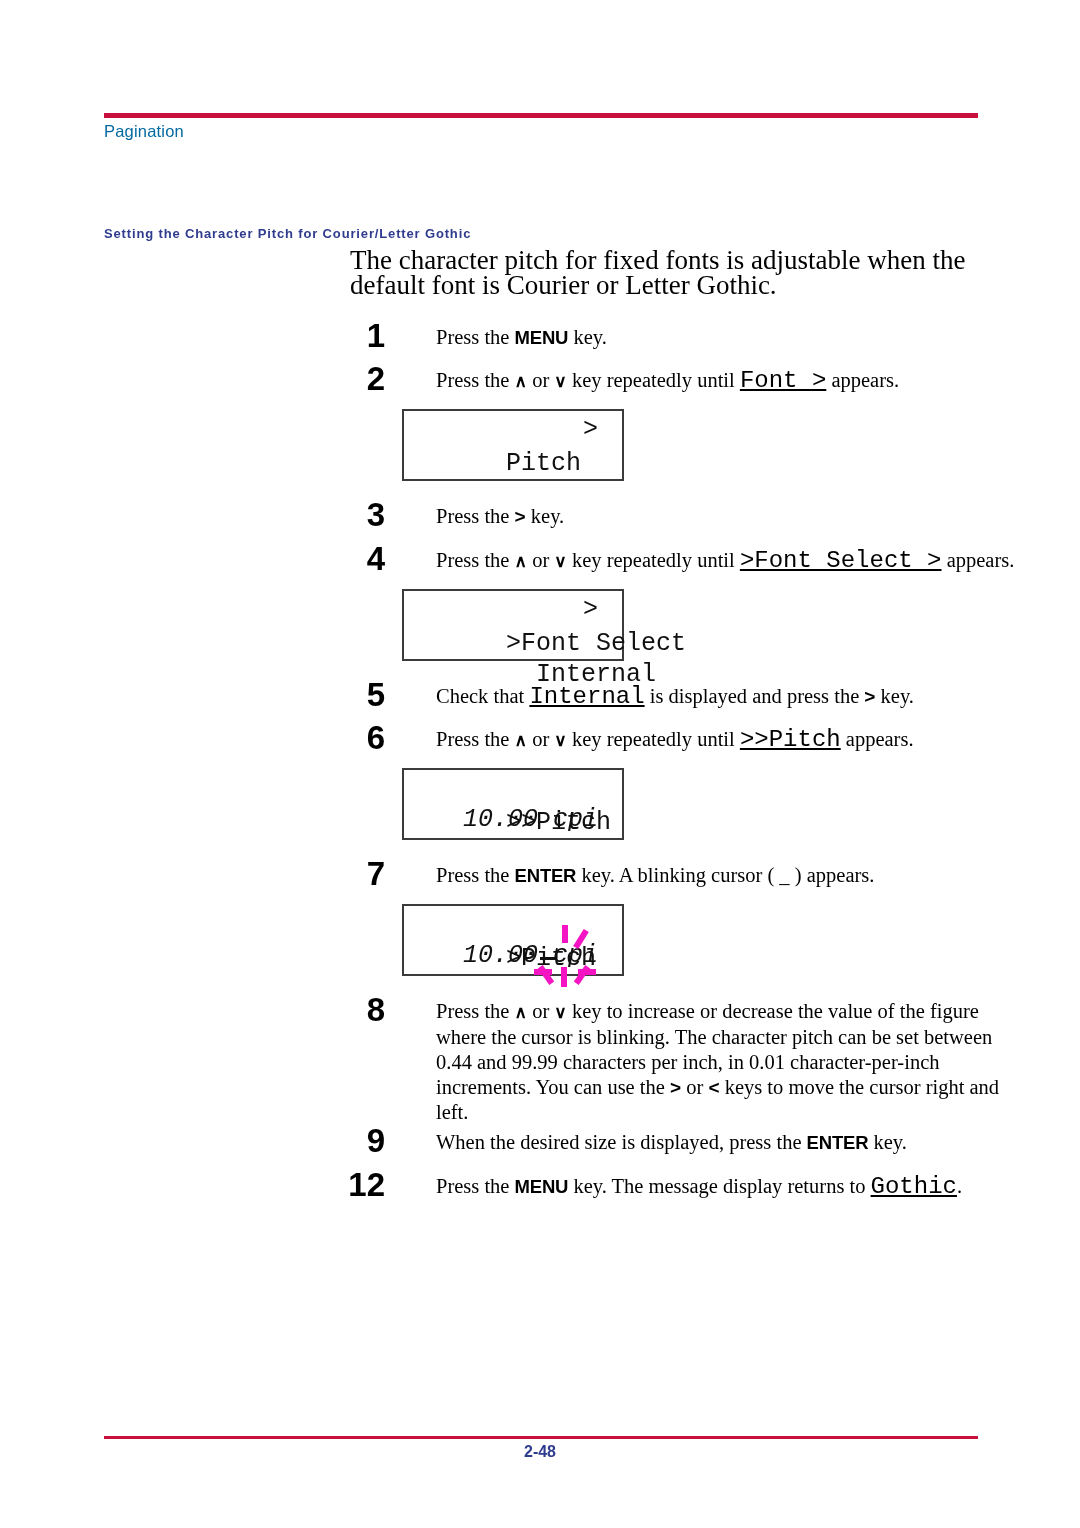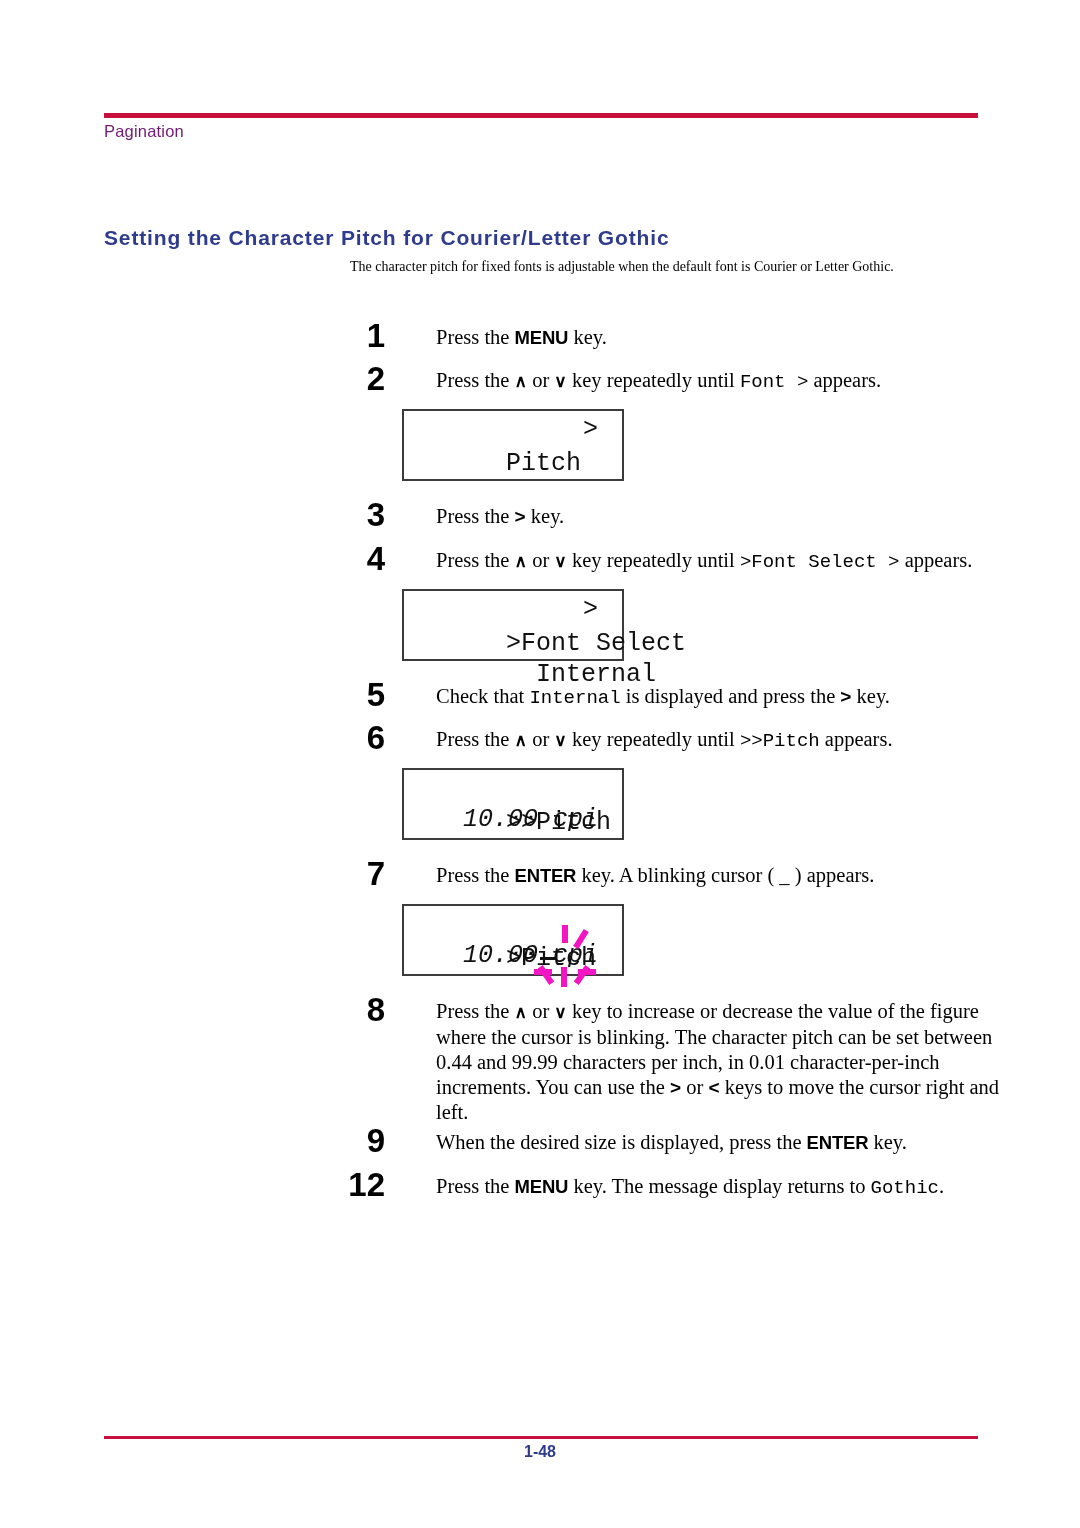--- a/index.html
+++ b/index.html
@@ -29,44 +29,44 @@
     width: 874px;
     height: 5px;
     background: #c8103c;
   }
   .header-label {
     position: absolute;
     left: 104px;
     top: 122px;
     font-family: "Liberation Sans", sans-serif;
     font-size: 16.5px;
-    color: #701a75;
+    color: #0369a1;
     letter-spacing: 0.2px;
   }
 
   
   .section-heading {
     position: absolute;
     left: 104px;
     top: 226px;
     font-family: "Liberation Sans", sans-serif;
     font-weight: bold;
-    font-size: 21px;
+    font-size: 13px;
     letter-spacing: 0.85px;
     color: #2f3c8e;
     white-space: nowrap;
   }
 
   
   .intro {
     position: absolute;
     left: 350px;
-    top: 254px;
+    top: 248px;
     width: 630px;
-    font-size: 14px;
+    font-size: 27px;
     line-height: 25px;
   }
 
   
   .step {
     position: absolute;
     left: 330px;
     width: 650px;
   }
   .step .num {
@@ -93,22 +93,23 @@
   .step .txt.wide { width: 585px; }
 
   b.key {
     font-family: "Liberation Sans", sans-serif;
     font-weight: bold;
     font-size: 18.5px;
     letter-spacing: -0.2px;
   }
   code.lcdtxt {
     font-family: "Liberation Mono", monospace;
-    font-size: 19px;
+    font-size: 24px;
     letter-spacing: 0px;
+    text-decoration: underline;
   }
   span.arrowkey {
     font-family: "Liberation Sans", sans-serif;
     font-size: 17px;
     font-weight: bold;
   }
   span.gtkey {
     font-family: "Liberation Sans", sans-serif;
     font-weight: bold;
     font-size: 19px;
@@ -298,15 +299,15 @@
     <div class="num">9</div>
     <div class="txt wide">When the desired size is displayed, press the <b class="key">ENTER</b> key.</div>
   </div>
 
   <div class="step" style="top:1174px;">
     <div class="num" style="left:-12px; width:67px;">12</div>
     <div class="txt wide">Press the <b class="key">MENU</b> key. The message display returns to <code class="lcdtxt">Gothic</code>.</div>
   </div>
 
   <div class="footer-rule"></div>
-  <div class="footer-page">1-48</div>
+  <div class="footer-page">2-48</div>
 
 </div>
 
 </body></html>

